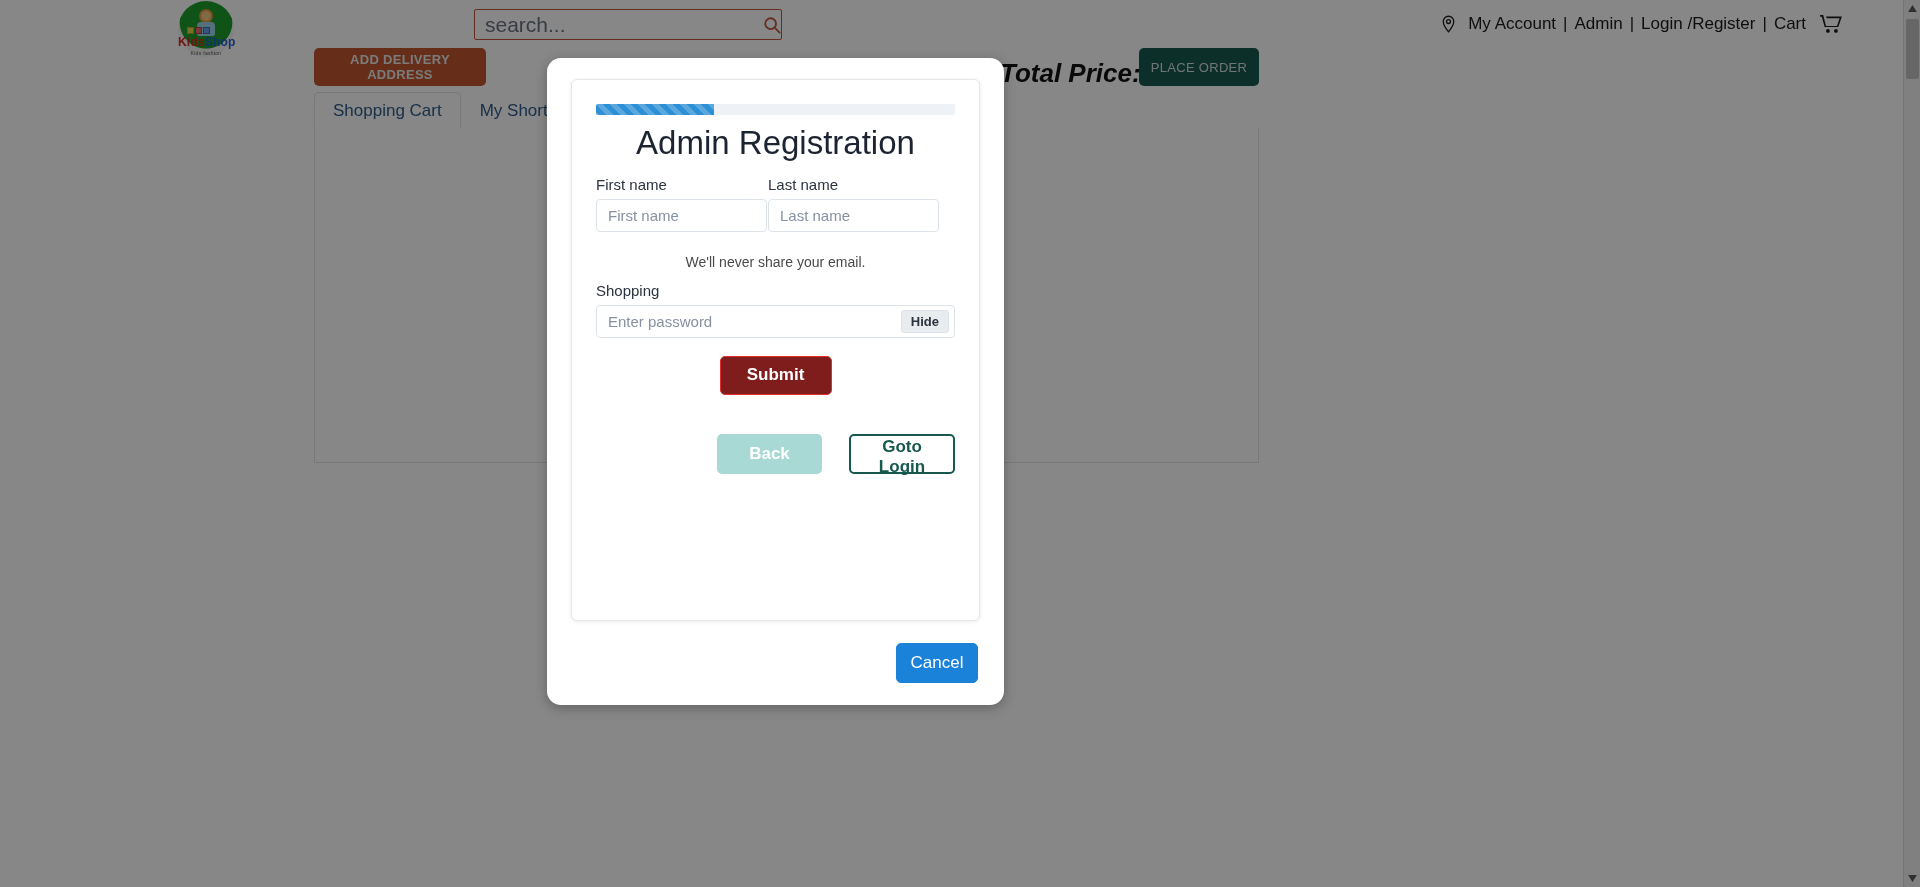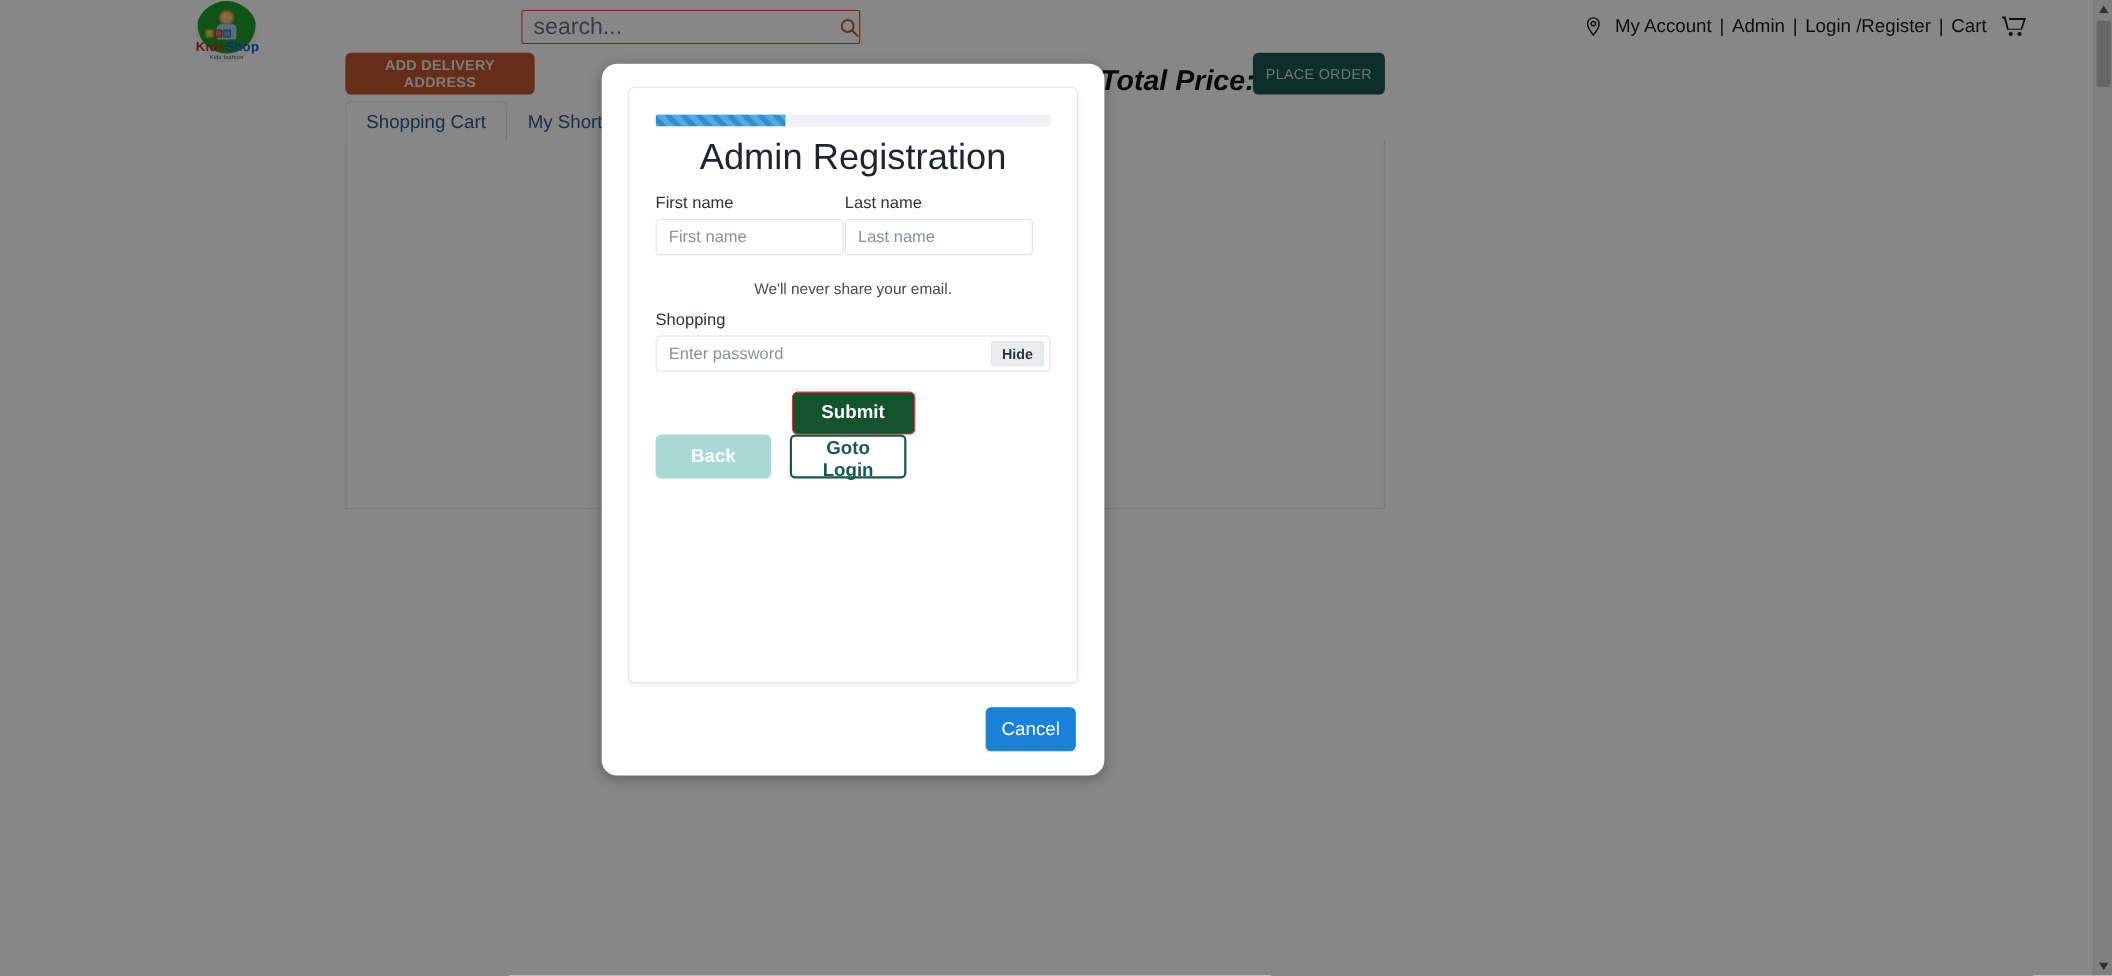--- a/index.html
+++ b/index.html
@@ -159,26 +159,26 @@
   .pwd-wrap{ position:relative; display:flex; align-items:center; }
   .pwd-wrap .finput{ }
   .btn-hide{
     position:absolute; right:6px; top:5px; height:23px; padding:0 9px;
     background:#e9ecef; border:1px solid #dde3ea; border-radius:3px;
     font-size:13px; font-weight:bold; color:#2b3340; cursor:pointer;
     font-family:"Liberation Sans", sans-serif;
   }
   .submit-row{ display:flex; justify-content:center; margin-top:18px; }
   .btn-submit{
-    width:112px; height:39px; background:#14532d; color:#ffffff;
+    width:112px; height:39px; background:#7f1d1d; color:#ffffff;
     border:1px solid #e22f2f; border-radius:5px;
     font-size:17px; font-weight:bold; cursor:pointer;
     font-family:"Liberation Sans", sans-serif;
   }
-  .nav-row{ display:flex; justify-content:flex-start; gap:17px; }
+  .nav-row{ display:flex; justify-content:flex-end; gap:27px; margin-top:39px; }
   .btn-back{
     width:105px; height:40px; background:#a9d9d4; color:#ffffff;
     border:0; border-radius:5px; font-size:17px; font-weight:bold;
     font-family:"Liberation Sans", sans-serif; cursor:default;
   }
   .btn-goto{
     width:106px; height:40px; background:#ffffff; color:#17594f;
     border:2px solid #17594f; border-radius:5px; font-size:17px; font-weight:bold;
     font-family:"Liberation Sans", sans-serif; cursor:pointer;
   }

